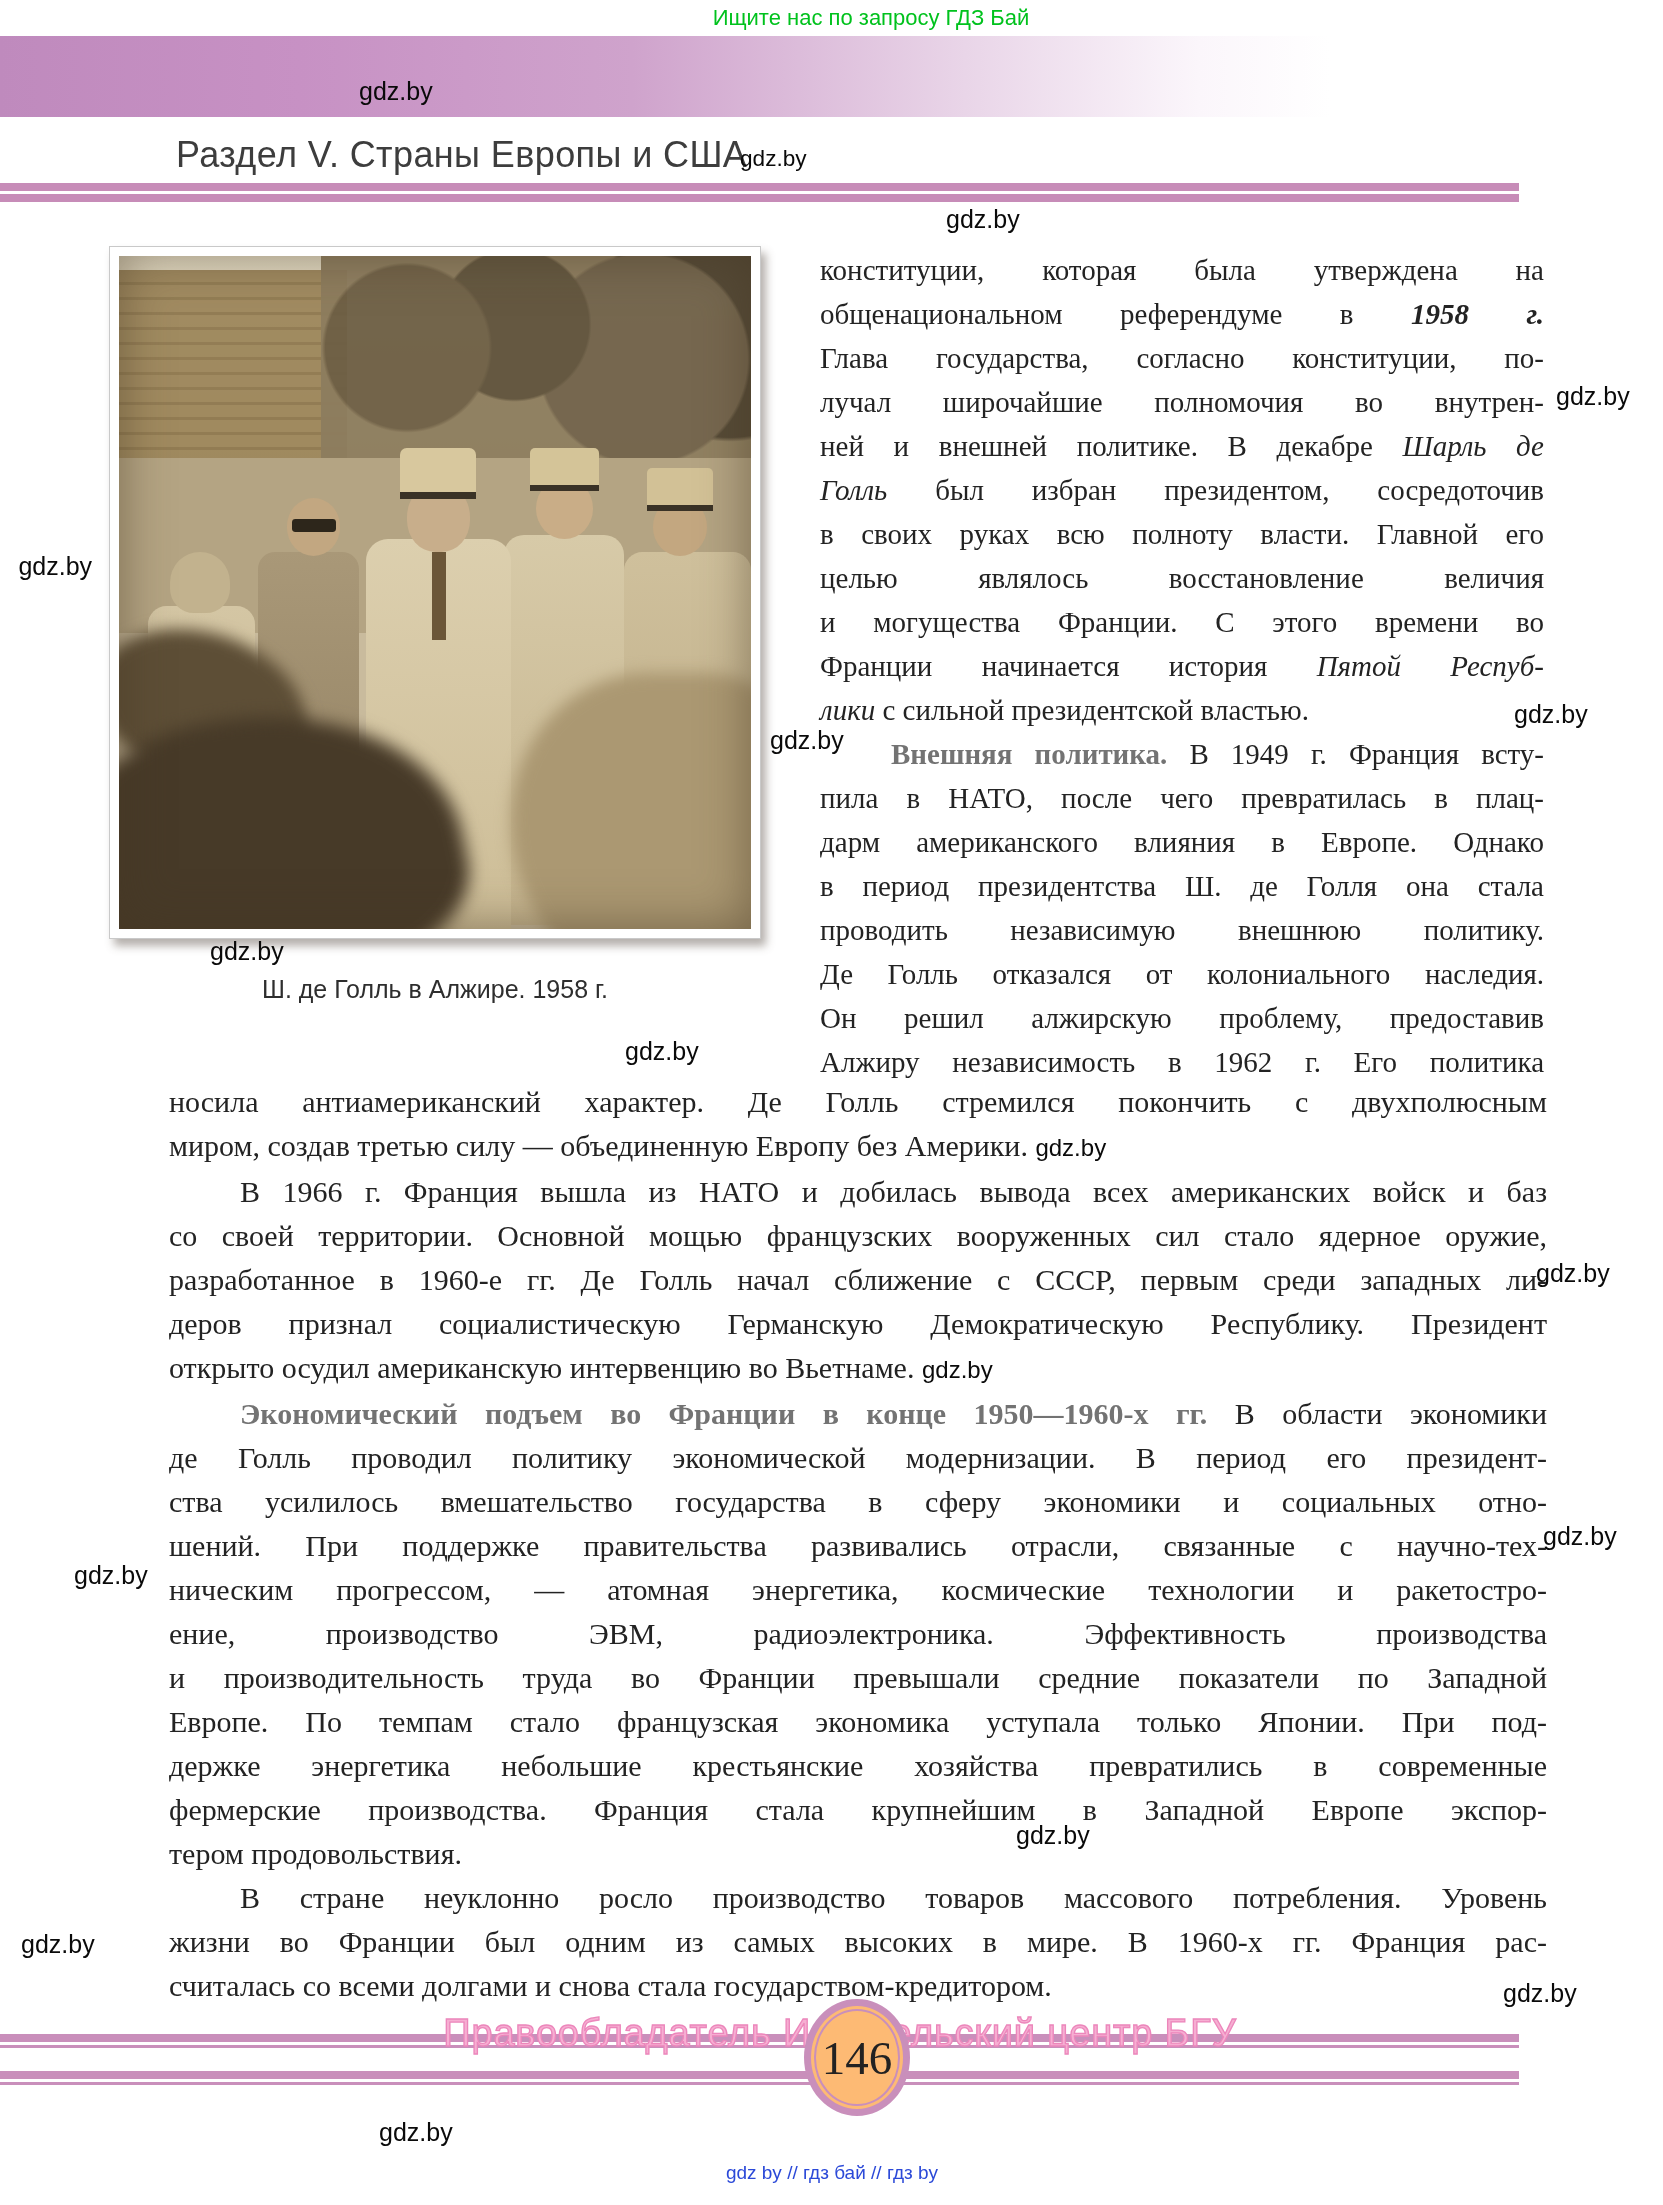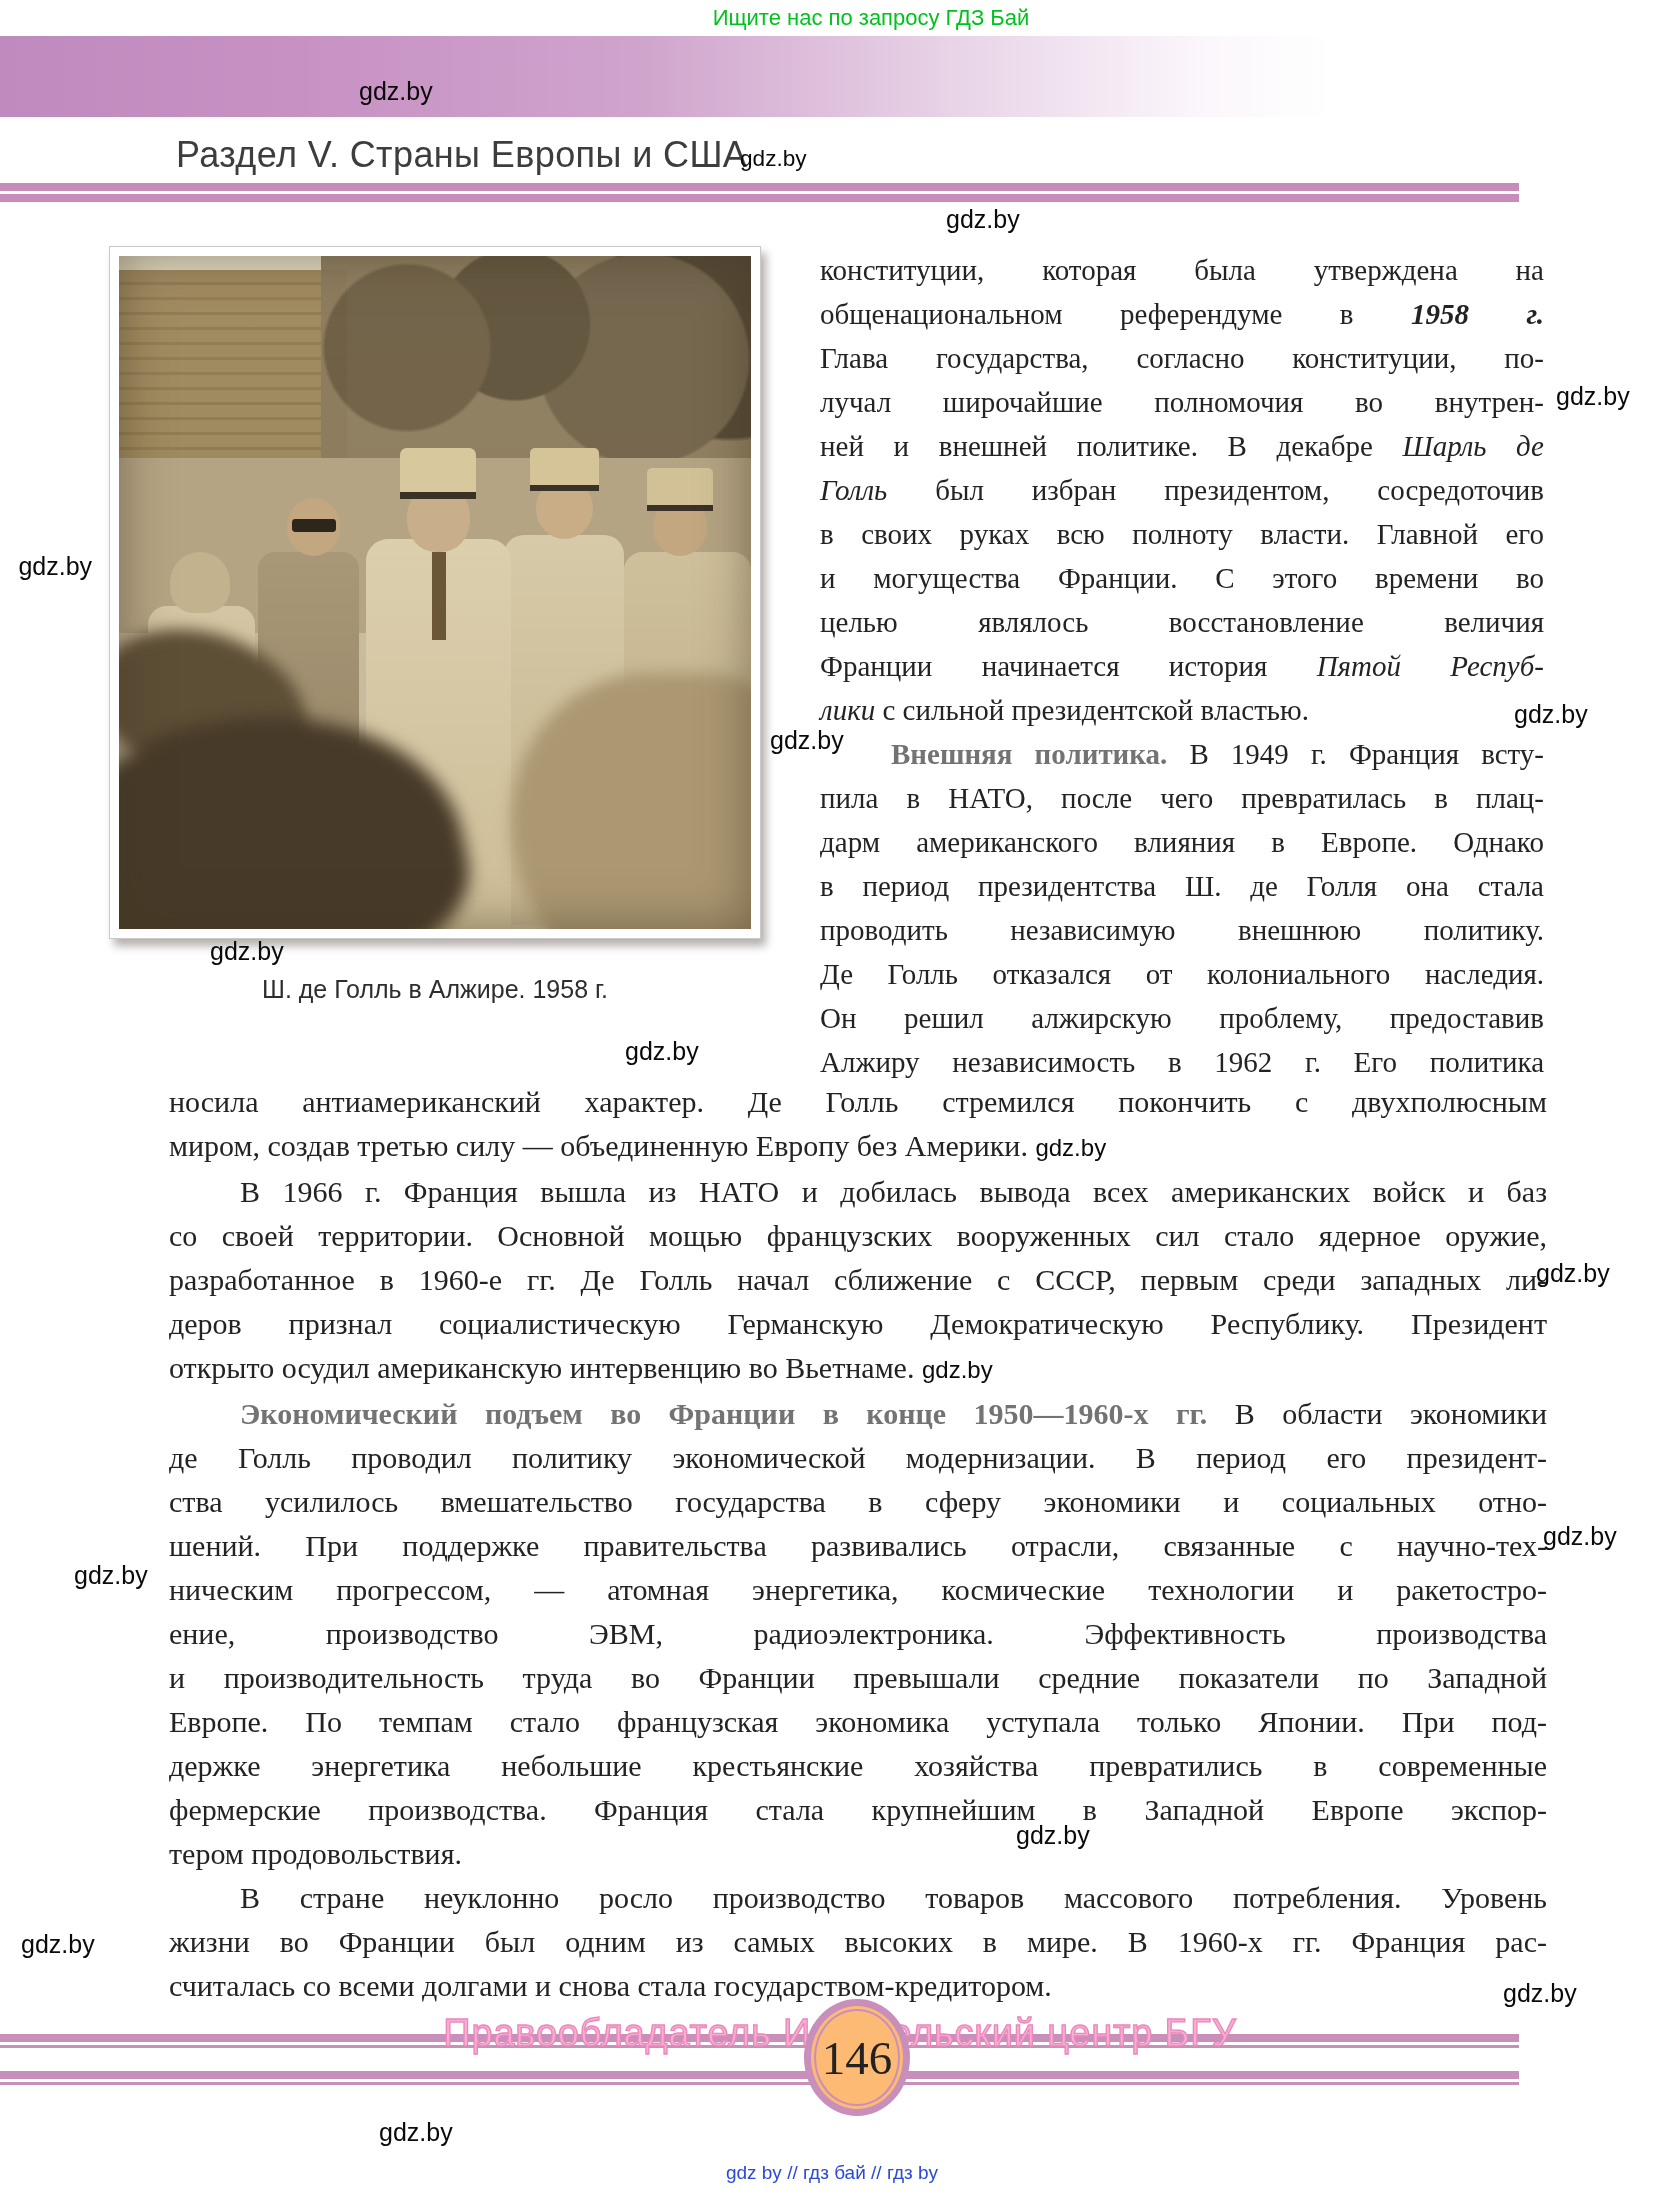--- a/index.html
+++ b/index.html
@@ -145,22 +145,22 @@
   <div class="photo-caption">Ш. де Голль в Алжире. 1958 г.</div>
 
   <div class="col right-col">
       <div class="tl fill"><span>конституции, которая была утверждена на</span></div>
       <div class="tl fill"><span>общенациональном референдуме в </span><span class="s-bi">1958 г.</span></div>
       <div class="tl fill"><span>Глава государства, согласно конституции, по-</span></div>
       <div class="tl fill"><span>лучал широчайшие полномочия во внутрен-</span></div>
       <div class="tl fill"><span>ней и внешней политике. В декабре </span><span class="s-i">Шарль де</span></div>
       <div class="tl fill"><span class="s-i">Голль</span><span> был избран президентом, сосредоточив</span></div>
       <div class="tl fill"><span>в своих руках всю полноту власти. Главной его</span></div>
+      <div class="tl fill"><span>целью являлось восстановление величия</span></div>
       <div class="tl fill"><span>и могущества Франции. С этого времени во</span></div>
-      <div class="tl fill"><span>целью являлось восстановление величия</span></div>
       <div class="tl fill"><span>Франции начинается история </span><span class="s-i">Пятой Респуб-</span></div>
       <div class="tl"><span class="s-i">лики</span><span> с сильной президентской властью.</span></div>
       <div class="tl fill ind"><span class="s-o">Внешняя политика.</span><span> В 1949 г. Франция всту-</span></div>
       <div class="tl fill"><span>пила в НАТО, после чего превратилась в плац-</span></div>
       <div class="tl fill"><span>дарм американского влияния в Европе. Однако</span></div>
       <div class="tl fill"><span>в период президентства Ш. де Голля она стала</span></div>
       <div class="tl fill"><span>проводить независимую внешнюю политику.</span></div>
       <div class="tl fill"><span>Де Голль отказался от колониального наследия.</span></div>
       <div class="tl fill"><span>Он решил алжирскую проблему, предоставив</span></div>
       <div class="tl fill"><span>Алжиру независимость в 1962 г. Его политика</span></div>

